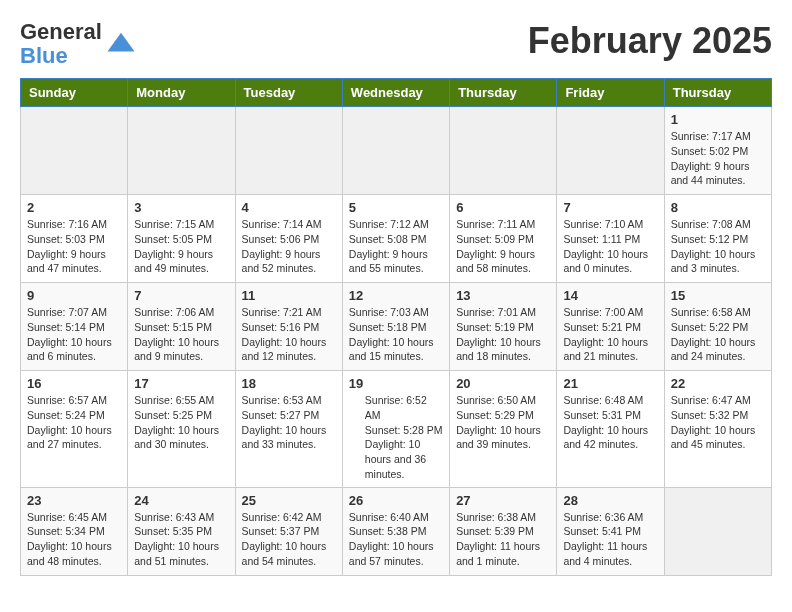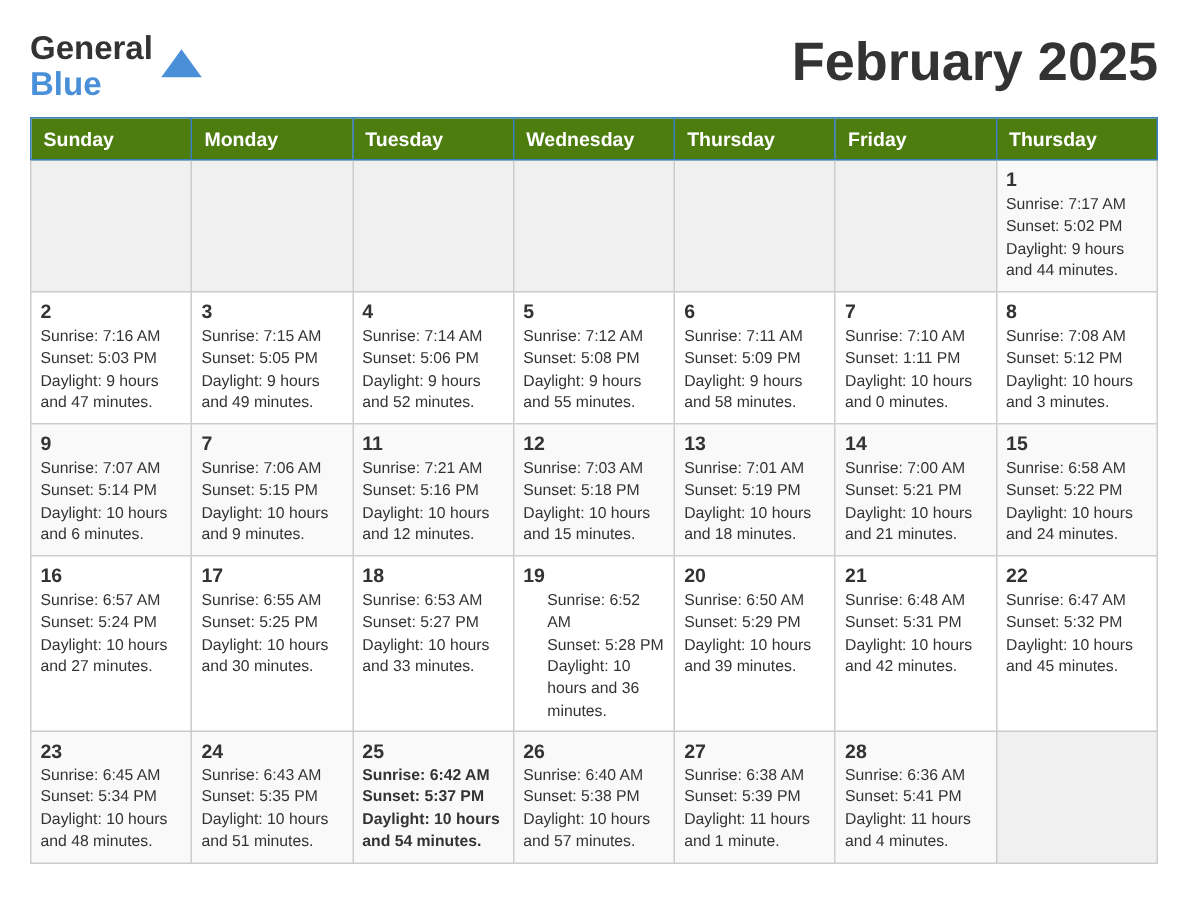--- a/index.html
+++ b/index.html
@@ -273,21 +273,21 @@
 Daylight: 10 hours and 48 minutes.</div>
         </td>
         <td>
           <span class="day-number">24</span>
           <div class="day-info" style="white-space: pre-line;">Sunrise: 6:43 AM
 Sunset: 5:35 PM
 Daylight: 10 hours and 51 minutes.</div>
         </td>
         <td>
           <span class="day-number">25</span>
-          <div class="day-info" style="white-space: pre-line; font-weight: bold;">Sunrise: 6:42 AM
+          <div class="day-info" style="white-space: pre-line;">Sunrise: 6:42 AM
 Sunset: 5:37 PM
 Daylight: 10 hours and 54 minutes.</div>
         </td>
         <td>
           <span class="day-number">26</span>
           <div class="day-info" style="white-space: pre-line;">Sunrise: 6:40 AM
 Sunset: 5:38 PM
 Daylight: 10 hours and 57 minutes.</div>
         </td>
         <td>

